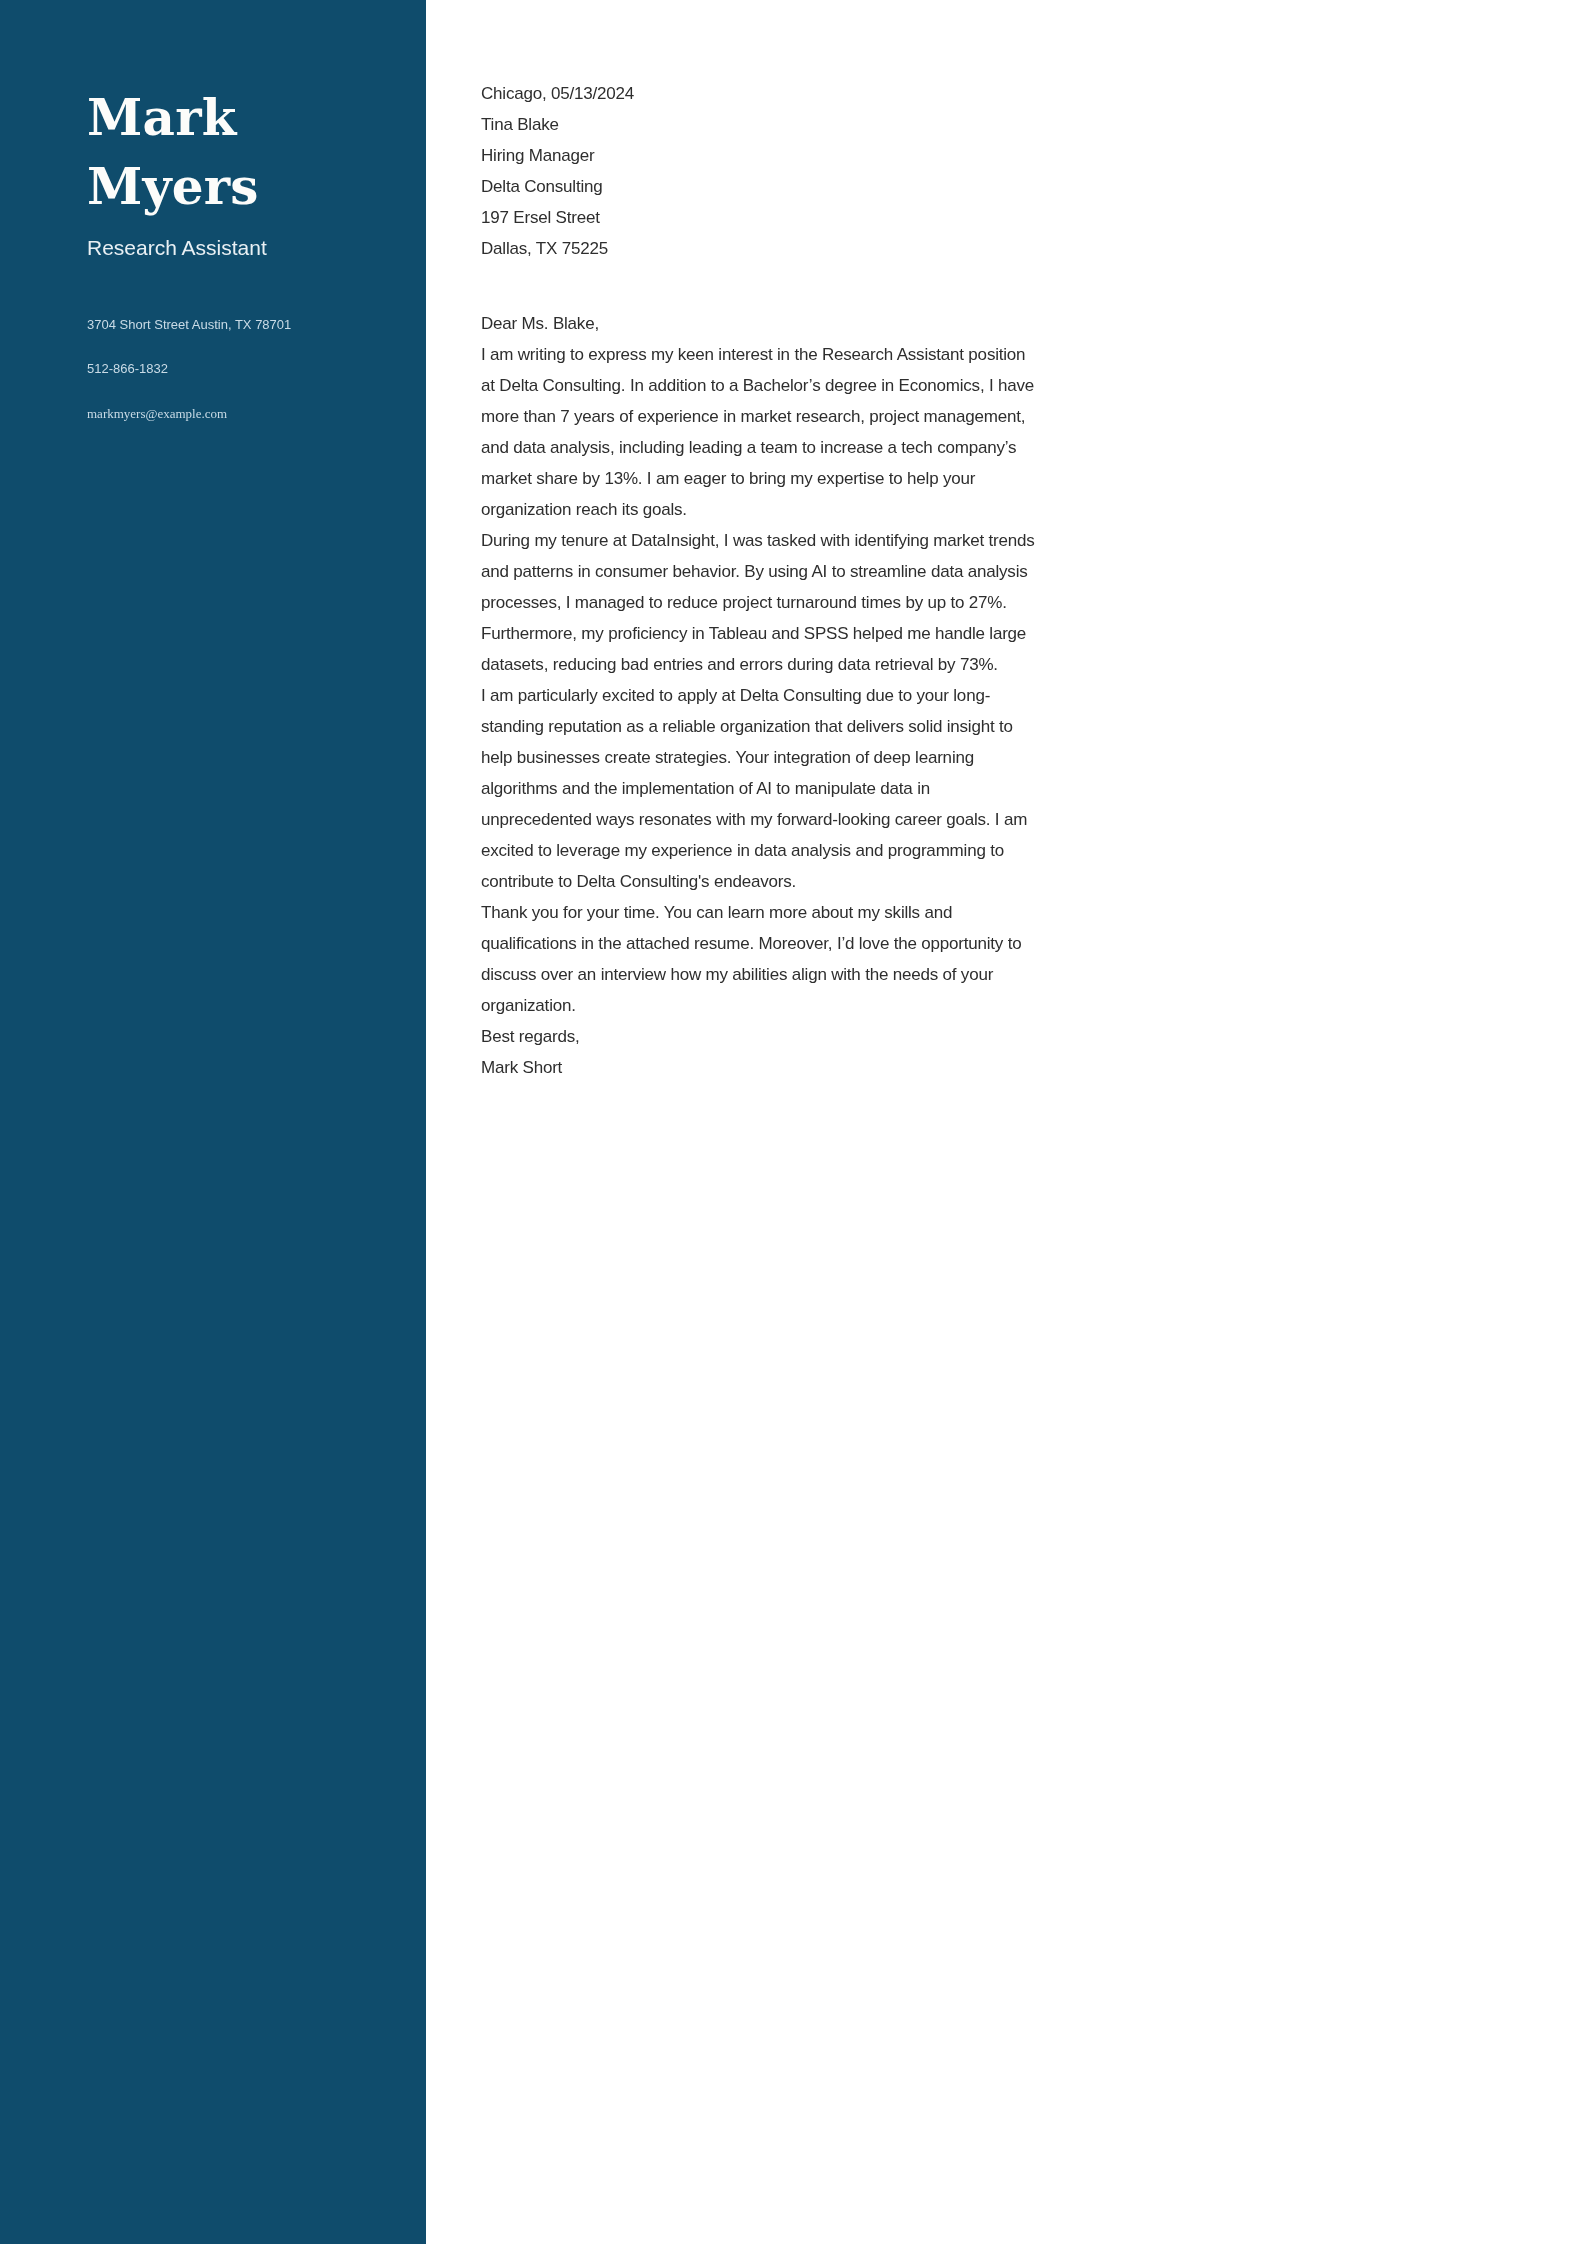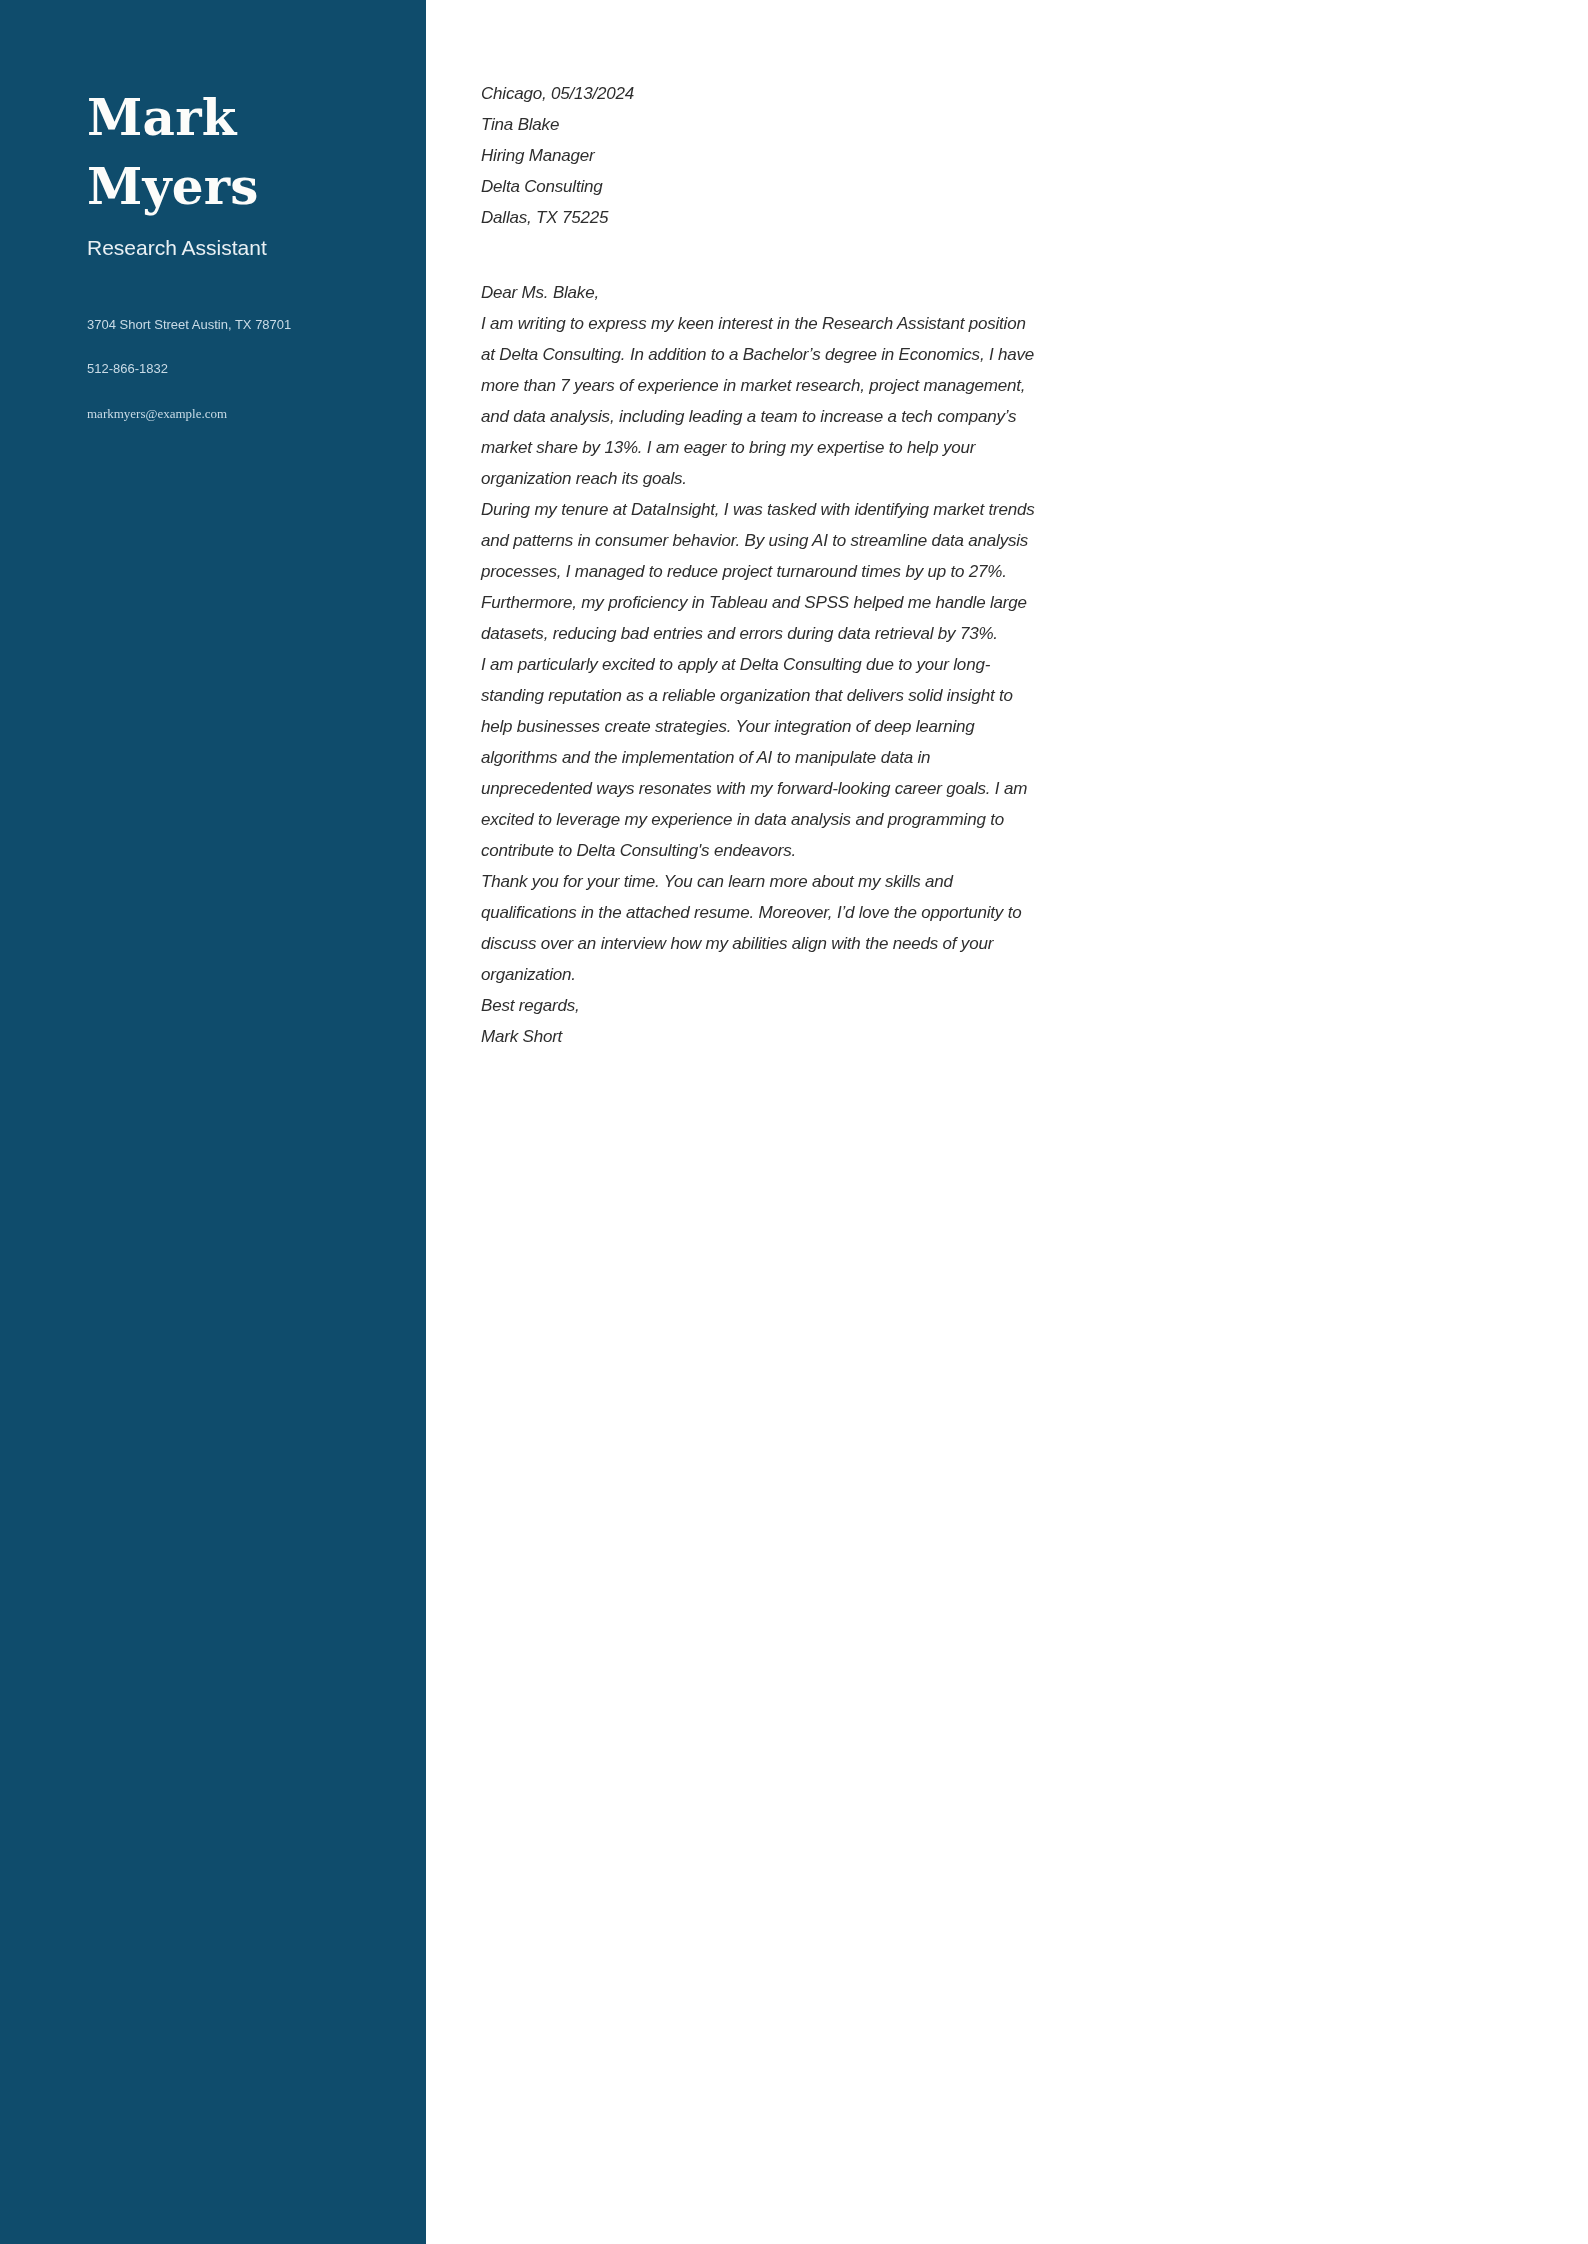--- a/index.html
+++ b/index.html
@@ -50,21 +50,21 @@
   .content {
     position: absolute;
     left: 481px;
     top: 78px;
     width: 558px;
     font-size: 17px;
     line-height: 31px;
     letter-spacing: -0.2px;
     color: #2E2E2E;
   }
-  .content p { margin: 0; font-style: italic; }
+  .content p { margin: 0; }
   .dateline        { margin: 0 0 45px; }
   .recipient-block { margin: 0 0 44px; }
   .salutation      { margin: 0 0 42px; }
   .para            { margin: 0 0 42px; }
   .para-last       { margin: 0 0 56px; }
   .closing         { margin: 0 0 12px; }
   .signature       { margin: 0; }
 </style>
 </head>
 <body>
@@ -82,20 +82,21 @@
     <div class="contact-item email">markmyers@example.com</div>
   </aside>
 
   <main class="content" style="color: rgb(46, 46, 46);">
     <p class="dateline">Chicago, 05/13/2024</p>
 
     <div class="recipient-block">
       <p>Tina Blake</p>
       <p>Hiring Manager</p>
       <p>Delta Consulting</p>
+      <p>197 Ersel Street</p>
       <p>Dallas, TX 75225</p>
     </div>
 
     <p class="salutation">Dear Ms. Blake,</p>
 
     <p class="para">I am writing to express my keen interest in the Research Assistant position at Delta Consulting. In addition to a Bachelor’s degree in Economics, I have more than 7 years of experience in market research, project management, and data analysis, including leading a team to increase a tech company’s market share by 13%. I am eager to bring my expertise to help your organization reach its goals.</p>
     <p class="para">During my tenure at DataInsight, I was tasked with identifying market trends and patterns in consumer behavior. By using AI to streamline data analysis processes, I managed to reduce project turnaround times by up to 27%. Furthermore, my proficiency in Tableau and SPSS helped me handle large datasets, reducing bad entries and errors during data retrieval by 73%.</p>
     <p class="para">I am particularly excited to apply at Delta Consulting due to your long-standing reputation as a reliable organization that delivers solid insight to help businesses create strategies. Your integration of deep learning algorithms and the implementation of AI to manipulate data in unprecedented ways resonates with my forward-looking career goals. I am excited to leverage my experience in data analysis and programming to contribute to Delta Consulting's endeavors.</p>
     <p class="para-last">Thank you for your time. You can learn more about my skills and qualifications in the attached resume. Moreover, I’d love the opportunity to discuss over an interview how my abilities align with the needs of your organization.</p>
 

